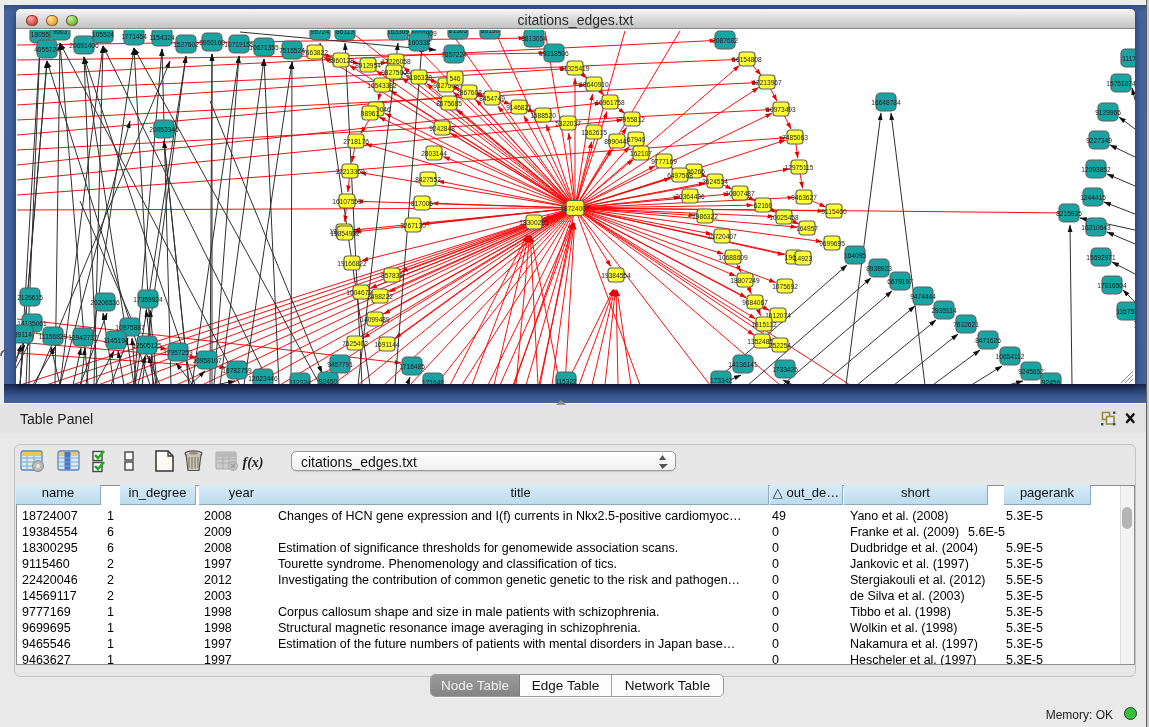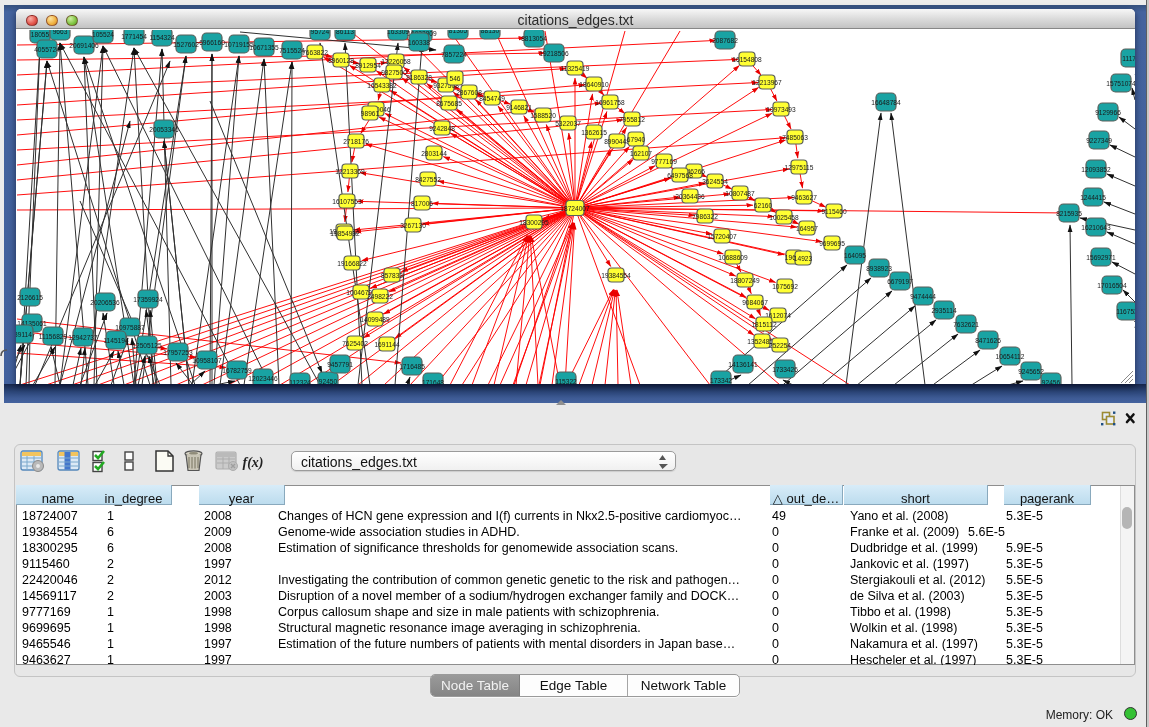--- a/index.html
+++ b/index.html
@@ -20,21 +20,21 @@
 #tphead span{position:absolute;left:20px;top:7px;font-size:14px;color:#222}
 #inner{position:absolute;left:14px;top:41px;width:1122px;height:233px;background:#e7e7e7;
  border:1px solid #c4c4c4;border-radius:6px}
 #combo{position:absolute;left:291px;top:451px;width:385px;height:20px;border:1px solid #9b9b9b;
  border-radius:5px;background:linear-gradient(180deg,#ffffff,#f0f0f0);box-shadow:0 1px 1px rgba(0,0,0,.12)}
 #combo span{position:absolute;left:9px;top:2px;font-size:14px;color:#111}
 #tablebox{position:absolute;left:16px;top:485px;width:1119px;height:180px;background:#fff;
  border:1px solid #8e8e8e;overflow:hidden}
 .hc{position:absolute;top:0;height:20px;background:linear-gradient(180deg,#d8ecf8,#bcdcEE);
  border-right:1px solid #89a9bd;border-bottom:1px solid #89a9bd;text-align:center;
- font-size:13px;color:#111;padding-top:6px}
+ font-size:13px;color:#111;padding-top:0}
 .tr{position:absolute;left:0;width:100%;height:16px;font-size:12.5px;color:#000}
 .tr span{position:absolute;top:1px;white-space:pre}
 #vscroll{position:absolute;left:1120px;top:486px;width:14px;height:178px;background:#f4f4f4;border-left:1px solid #ddd}
 #vthumb{position:absolute;left:1122px;top:507px;width:10px;height:22px;background:#b5b5b5;border-radius:5px}
 #tabs{position:absolute;left:430px;top:674px;height:23px;border:1px solid #9a9a9a;border-radius:5px;
  background:#fdfdfd;display:flex;overflow:hidden;box-shadow:0 1px 0 rgba(255,255,255,.7)}
 #tabs div{font-size:13.5px;padding-top:3px;text-align:center;color:#111;border-right:1px solid #a5a5a5;height:100%}
 #tabs div.sel{background:linear-gradient(180deg,#9a9a9a,#858585);color:#f2f2f2;border-right:1px solid #7e7e7e}
 #tabs div:last-child{border-right:none}
 #mem{position:absolute;right:36px;top:708px;font-size:12px;color:#222}
@@ -625,20 +625,23 @@
 <g stroke="#8a8a8a" stroke-width="1">
 <line x1="1129" y1="382" x2="1133" y2="378"></line>
 <line x1="1125" y1="382" x2="1133" y2="374"></line>
 <line x1="1121" y1="382" x2="1133" y2="370"></line>
 </g>
 </svg>
   </div>
  </div>
 </div>
 <div id="tpanel">
+ <div id="tphead">
+      <span>Table Panel</span>
+    </div>
  <div id="inner"></div>
 </div>
 
 <svg width="250" height="26" viewBox="0 0 250 26" style="position:absolute;left:18px;top:449px">
  <g>
   <rect x="3" y="2" width="21" height="19" rx="2" fill="#dce9f6" stroke="#5588bb" stroke-width="1.3"></rect>
   <rect x="4" y="3" width="19" height="4" fill="#f2c45f"></rect>
   <path d="M4 9h19M4 13h19M4 17h19M9 7v14M16 7v14" stroke="#7aa8cc" stroke-width="1"></path>
   <circle cx="20" cy="17" r="5.5" fill="#b9b9b9" stroke="#8a8a8a"></circle>
   <circle cx="20" cy="17" r="2" fill="#e8e8e8"></circle>
@@ -689,74 +692,74 @@
 </svg>
 <div id="combo">
     <span>citations_edges.txt</span>
  <svg width="11" height="16" viewBox="0 0 11 16" style="position:absolute;right:7px;top:2px">
       <path d="M5.5 1L9 6H2z M5.5 15L2 10h9z" fill="#555"></path>
     </svg>
 </div>
 <div id="tablebox"></div>
 <div style="position:absolute;left:16px;top:485px;width:1119px;height:180px;overflow:hidden">
 <div class="hc" style="left:0px;width:85px">name</div>
-<div class="hc" style="left:80px;width:76px">in_degree</div>
+<div class="hc" style="left:104px;width:76px">in_degree</div>
 <div class="hc" style="left:183px;width:86px">year</div>
+<div class="hc" style="left:257px;width:496px">title</div>
 <div class="hc" style="left:754px;width:73px">△ out_de…</div>
 <div class="hc" style="left:828px;width:144px">short</div>
 <div class="hc" style="left:988px;width:87px">pagerank</div>
 <div class="tr" style="top:23px">
       <span style="left:6px">18724007</span>
       <span style="left:91px">1</span>
       <span style="left:188px">2008</span>
       <span style="left:262px">Changes of HCN gene expression and I(f) currents in Nkx2.5-positive cardiomyoc…</span>
       <span style="left:756px">49</span>
       <span style="left:834px">Yano et al. (2008)</span>
       <span style="left:990px">5.3E-5</span>
     </div>
 <div class="tr" style="top:39px">
       <span style="left:6px">19384554</span>
       <span style="left:91px">6</span>
       <span style="left:188px">2009</span>
-      <span style="left:262px">Genome-wide association studies in ADHD.</span>
       <span style="left:756px">0</span>
       <span style="left:834px">Franke et al. (2009)</span>
       <span style="left:952px">5.6E-5</span>
     </div>
 <div class="tr" style="top:55px">
       <span style="left:6px">18300295</span>
       <span style="left:91px">6</span>
       <span style="left:188px">2008</span>
       <span style="left:262px">Estimation of significance thresholds for genomewide association scans.</span>
       <span style="left:756px">0</span>
-      <span style="left:834px">Dudbridge et al. (1999)</span>
+      <span style="left:834px">Dudbridge et al. (2004)</span>
       <span style="left:990px">5.9E-5</span>
     </div>
 <div class="tr" style="top:71px">
       <span style="left:6px">9115460</span>
       <span style="left:91px">2</span>
       <span style="left:188px">1997</span>
+      <span style="left:262px">Tourette syndrome. Phenomenology and classification of tics.</span>
       <span style="left:756px">0</span>
       <span style="left:834px">Jankovic et al. (1997)</span>
       <span style="left:990px">5.3E-5</span>
     </div>
 <div class="tr" style="top:87px">
       <span style="left:6px">22420046</span>
       <span style="left:91px">2</span>
       <span style="left:188px">2012</span>
       <span style="left:262px">Investigating the contribution of common genetic genetic to the risk and pathogen…</span>
       <span style="left:756px">0</span>
       <span style="left:834px">Stergiakouli et al. (2012)</span>
       <span style="left:990px">5.5E-5</span>
     </div>
 <div class="tr" style="top:103px">
       <span style="left:6px">14569117</span>
       <span style="left:91px">2</span>
       <span style="left:188px">2003</span>
-      <span style="left:262px">Disruption of a novel member of a sodium/hydrogen exchanger family and DOCK…</span>
       <span style="left:756px">0</span>
       <span style="left:834px">de Silva et al. (2003)</span>
       <span style="left:990px">5.3E-5</span>
     </div>
 <div class="tr" style="top:119px">
       <span style="left:6px">9777169</span>
       <span style="left:91px">1</span>
       <span style="left:188px">1998</span>
       <span style="left:262px">Corpus callosum shape and size in male patients with schizophrenia.</span>
       <span style="left:756px">0</span>
@@ -787,21 +790,21 @@
       <span style="left:188px">1997</span>
       <span style="left:756px">0</span>
       <span style="left:834px">Hescheler et al. (1997)</span>
       <span style="left:990px">5.3E-5</span>
     </div>
 </div>
 <div id="vscroll"></div>
 <div id="vthumb"></div>
 <div id="tabs">
     <div class="sel" style="width:89px">Node Table</div>
-    <div style="width:108px">Edge Table</div>
+    <div style="width:92px">Edge Table</div>
     <div style="width:111px">Network Table</div>
   </div>
 <div id="mem">Memory: OK</div>
 <div id="memdot"></div>
 <div id="redge"></div>
 <svg style="position:absolute;left:0;top:348px" width="8" height="9" viewBox="0 0 8 9">
     <path d="M1 8 Q1 2 7 2" fill="none" stroke="#555" stroke-width="1.6"></path>
   </svg>
 <svg id="grip" viewBox="0 0 10 5">
     <path d="M0 5L5 0L10 5z" fill="#8f8f8f"></path>

